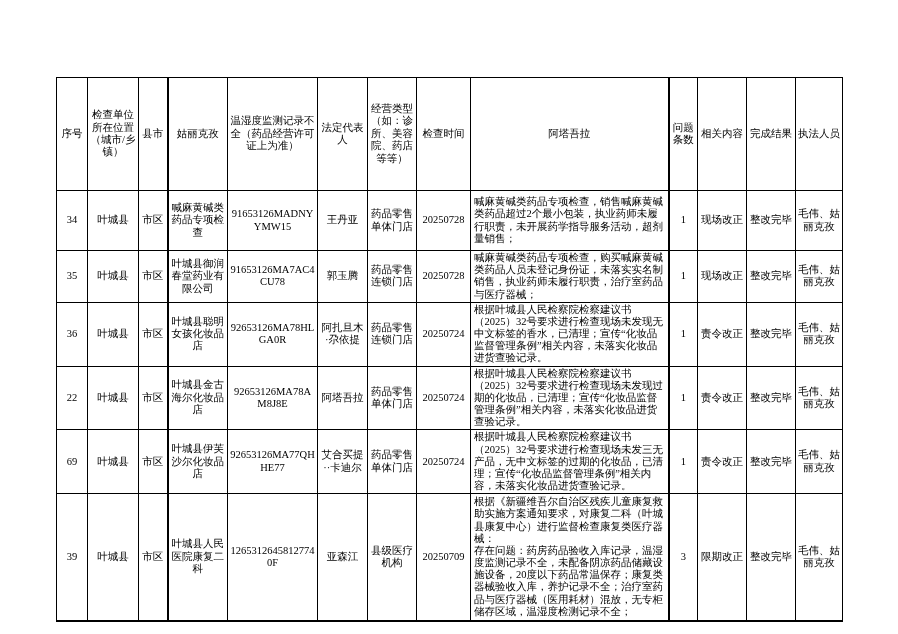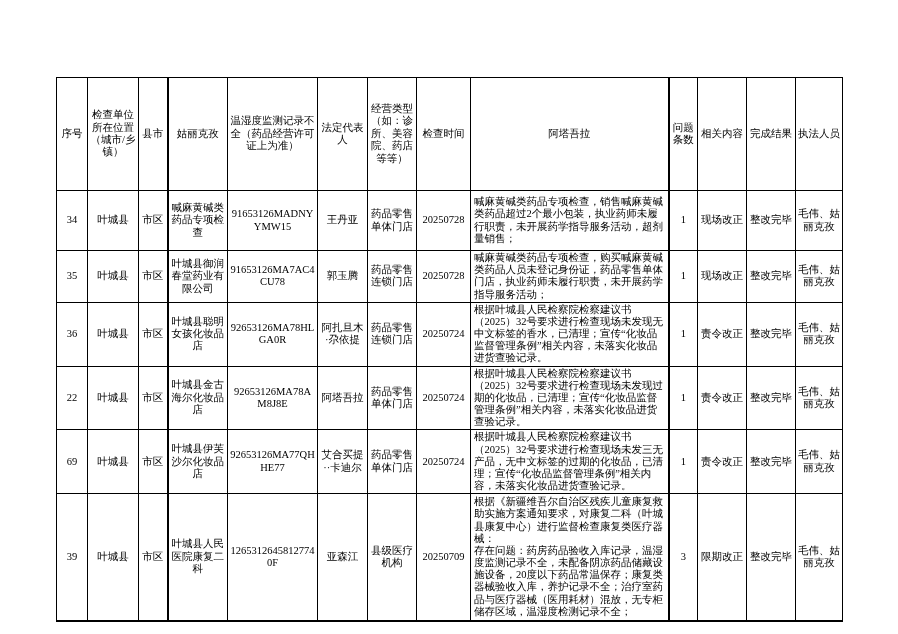--- a/index.html
+++ b/index.html
@@ -114,21 +114,21 @@
       </tr>
       <tr class="r1">
         <td>35</td>
         <td>叶城县</td>
         <td>市区</td>
         <td class="bl2">叶城县御润春堂药业有限公司</td>
         <td class="cell-code">91653126MA7AC4CU78</td>
         <td>郭玉腾</td>
         <td>药品零售连锁门店</td>
         <td>20250728</td>
-        <td class="cell-problems">喊麻黄碱类药品专项检查，购买喊麻黄碱类药品人员未登记身份证，药品零售单体门店，执业药师未履行职责，未开展药学指导服务活动；</td>
+        <td class="cell-problems">喊麻黄碱类药品专项检查，购买喊麻黄碱类药品人员未登记身份证，未落实实名制销售，执业药师未履行职责，治疗室药品与医疗器械；</td>
         <td class="bl2">1</td>
         <td>现场改正</td>
         <td>整改完毕</td>
         <td>毛伟、姑丽克孜</td>
       </tr>
       <tr class="r2">
         <td>36</td>
         <td>叶城县</td>
         <td>市区</td>
         <td class="bl2">叶城县聪明女孩化妆品店</td>

